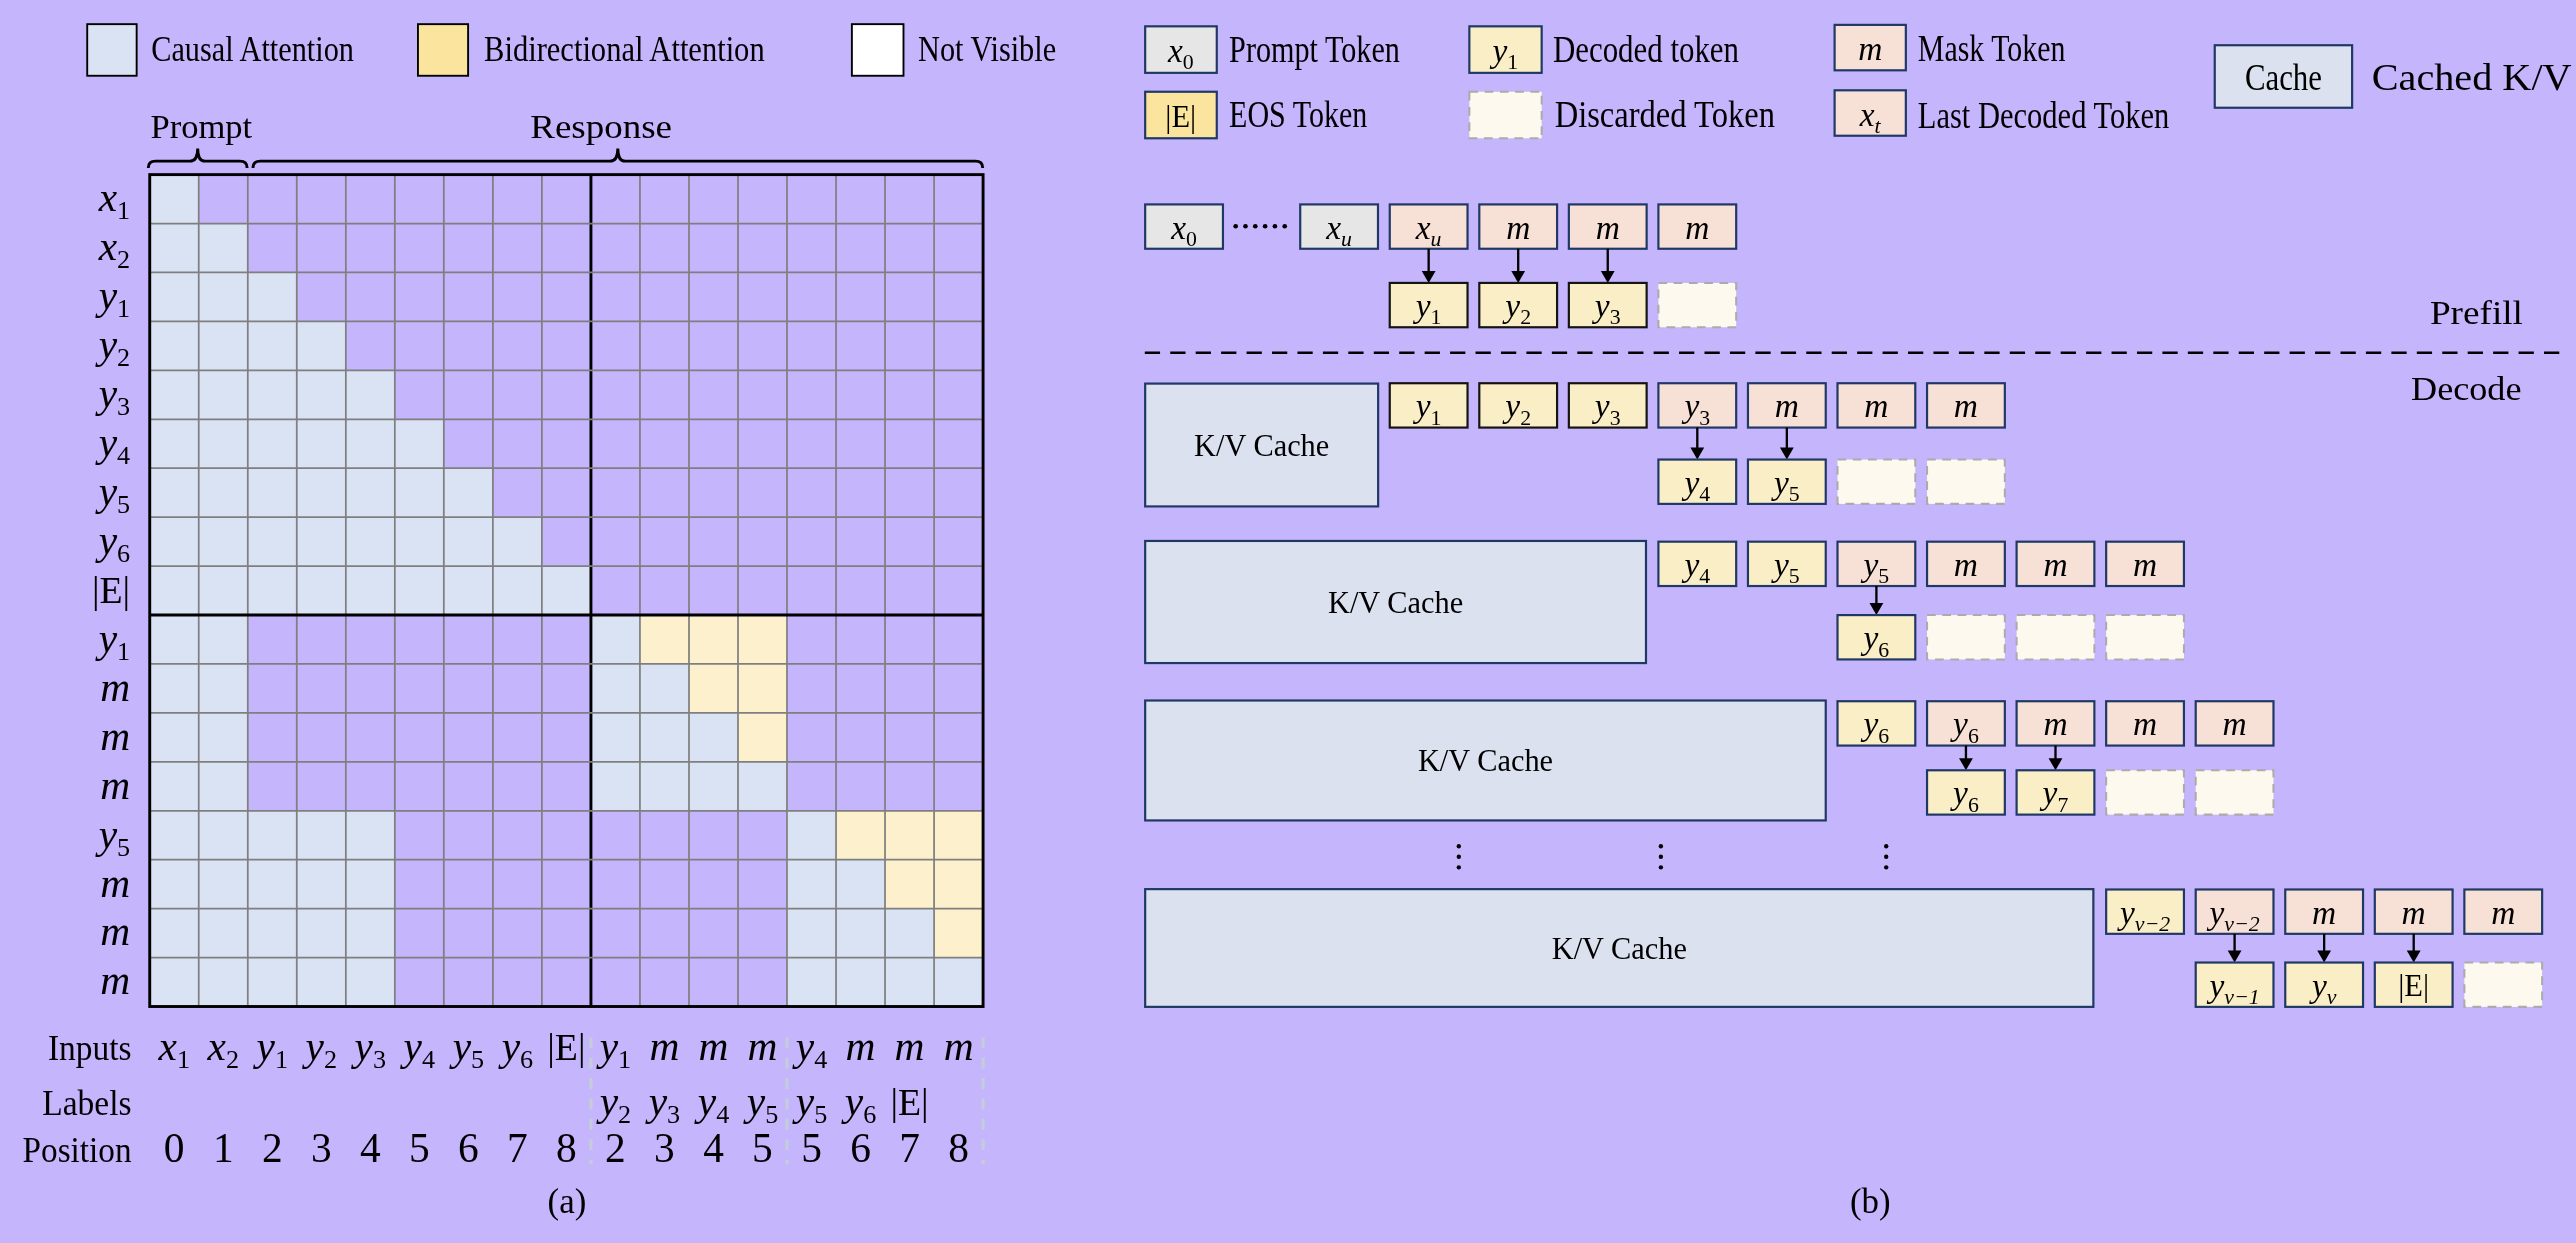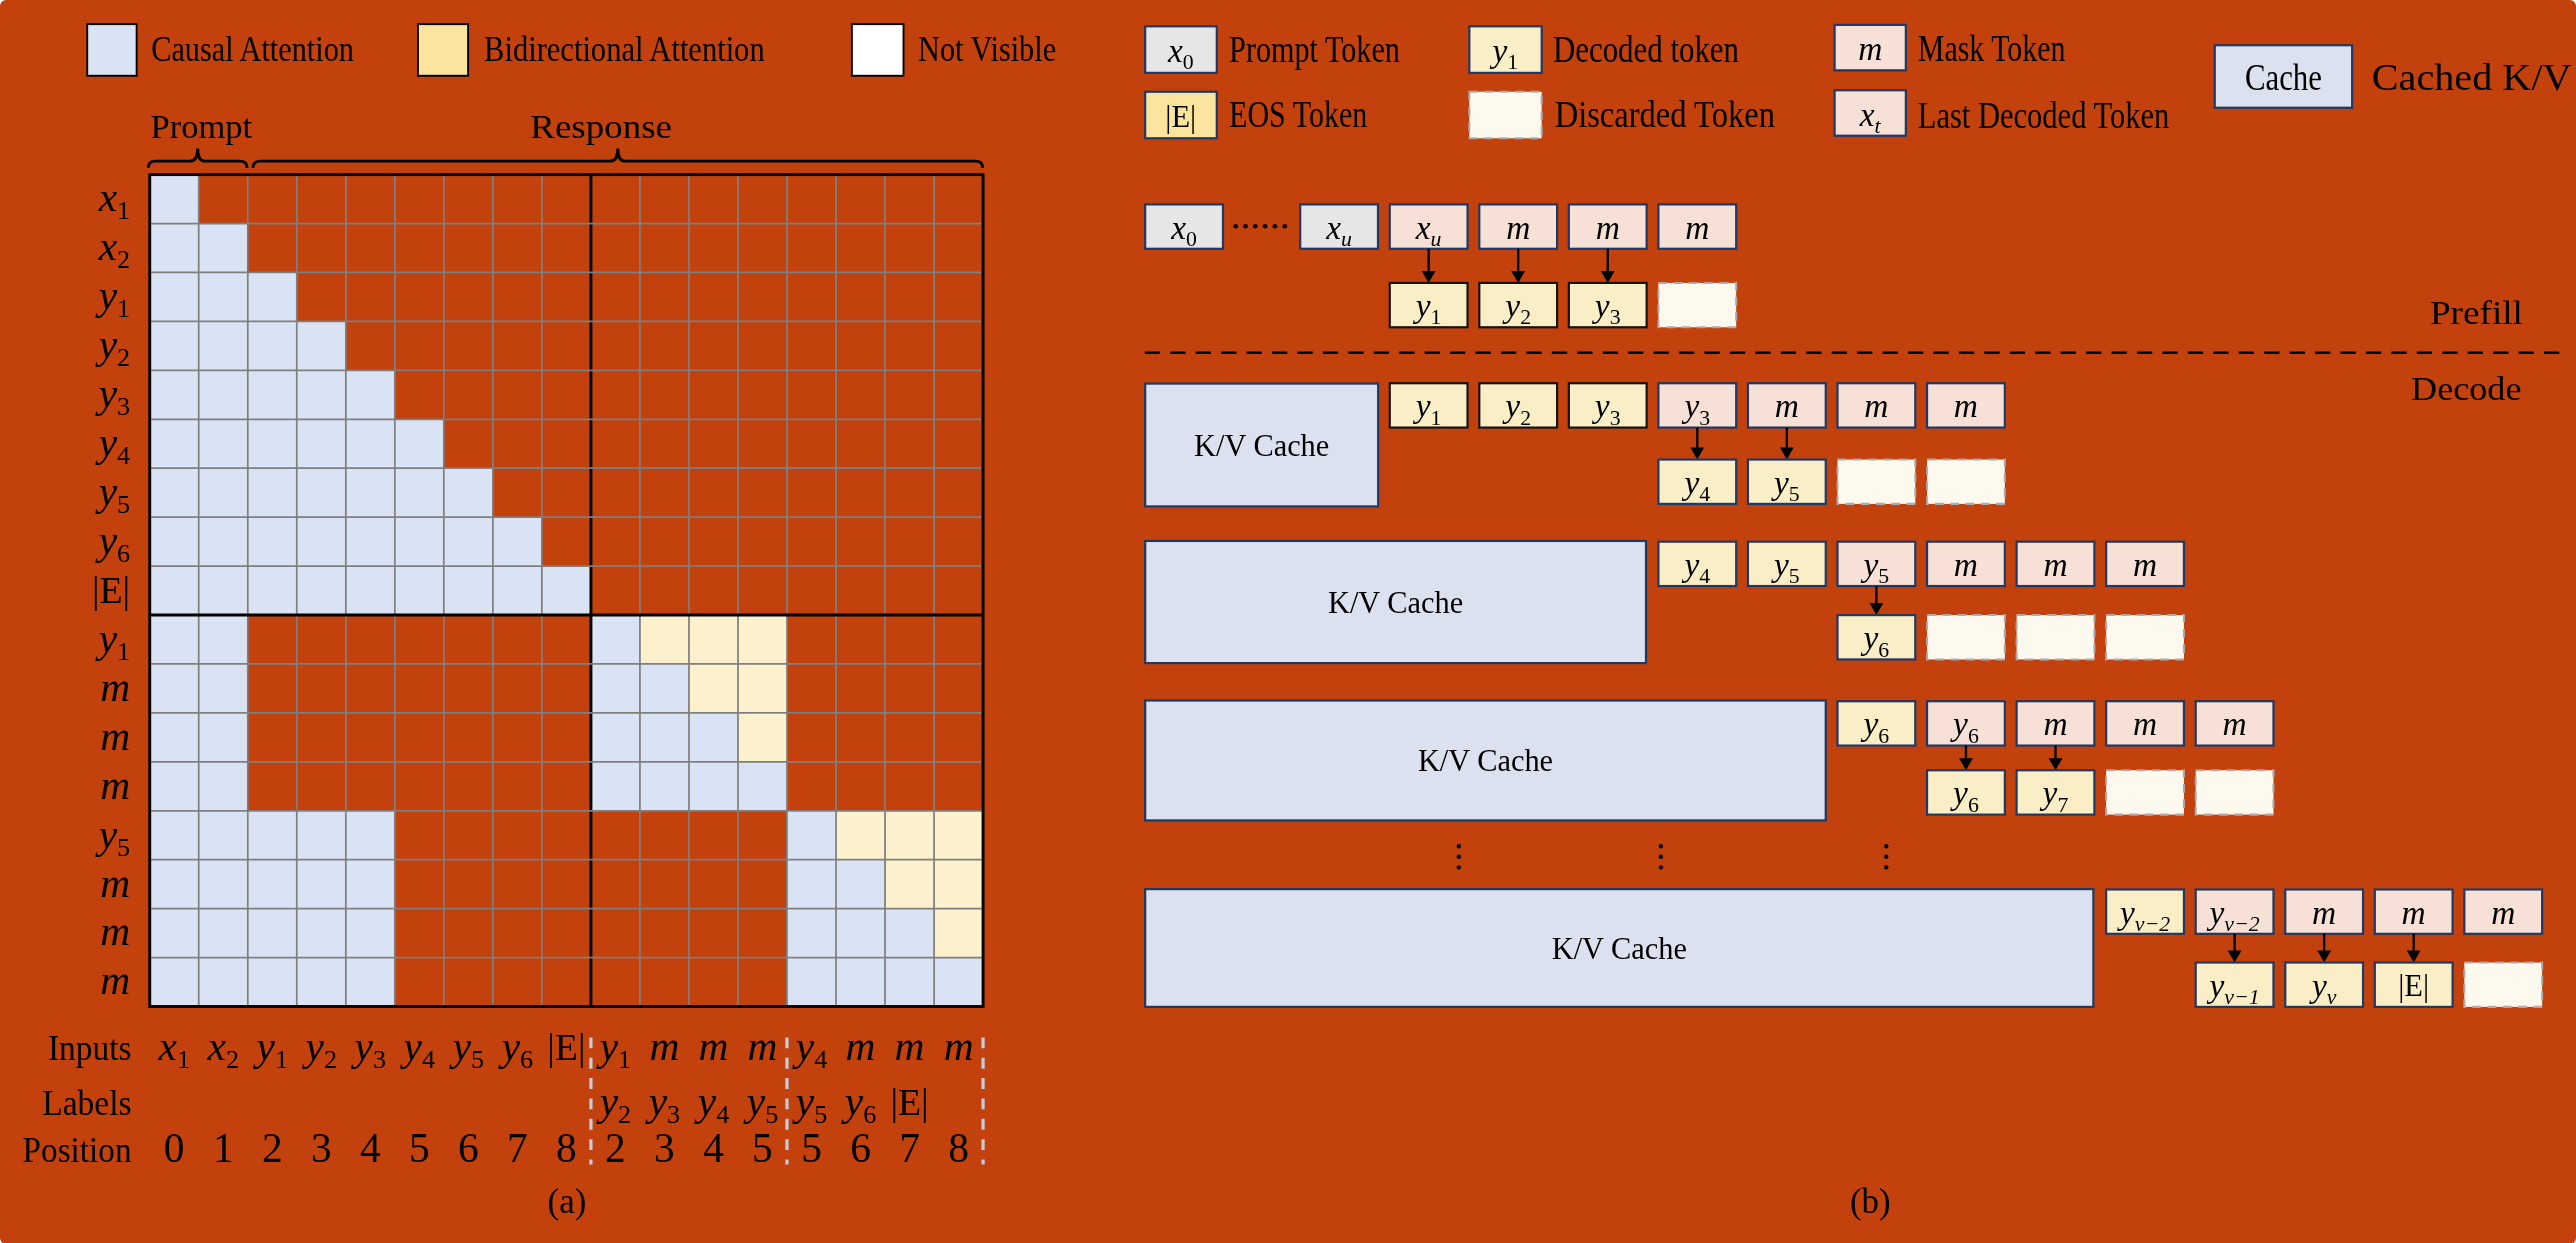--- a/index.html
+++ b/index.html
@@ -1,15 +1,15 @@
 <!DOCTYPE html>
 <html style="font-size:11.6px"><head><meta charset="utf-8">
 <style>
   html,body{margin:0;padding:0;background:#ffffff;}
-  #fig{position:relative;width:2576px;height:1244px;background:#c2410c;overflow:hidden;border-radius:6px;}
+  #fig{position:relative;width:2576px;height:1244px;background:#c4b5fd;overflow:hidden;}
 </style></head>
 <body>
 <div id="fig">
 <svg width="2576" height="1244" viewBox="0 0 3544 1711">
 <rect x="120" y="33" width="68" height="71" fill="#dae3f3" stroke="#000" stroke-width="2.6"></rect>
 <text x="208" y="84" font-size="49" font-weight="normal" textLength="279" lengthAdjust="spacingAndGlyphs" style="font-family:&quot;Liberation Serif&quot;,serif;">Causal Attention</text>
 <rect x="575" y="33" width="69" height="71" fill="#fbe49e" stroke="#000" stroke-width="2.6"></rect>
 <text x="666" y="84" font-size="49" font-weight="normal" textLength="386" lengthAdjust="spacingAndGlyphs" style="font-family:&quot;Liberation Serif&quot;,serif;">Bidirectional Attention</text>
 <rect x="1172" y="33" width="71" height="71" fill="#ffffff" stroke="#000" stroke-width="2.6"></rect>
 <text x="1263" y="84" font-size="49" font-weight="normal" textLength="190" lengthAdjust="spacingAndGlyphs" style="font-family:&quot;Liberation Serif&quot;,serif;">Not Visible</text>

